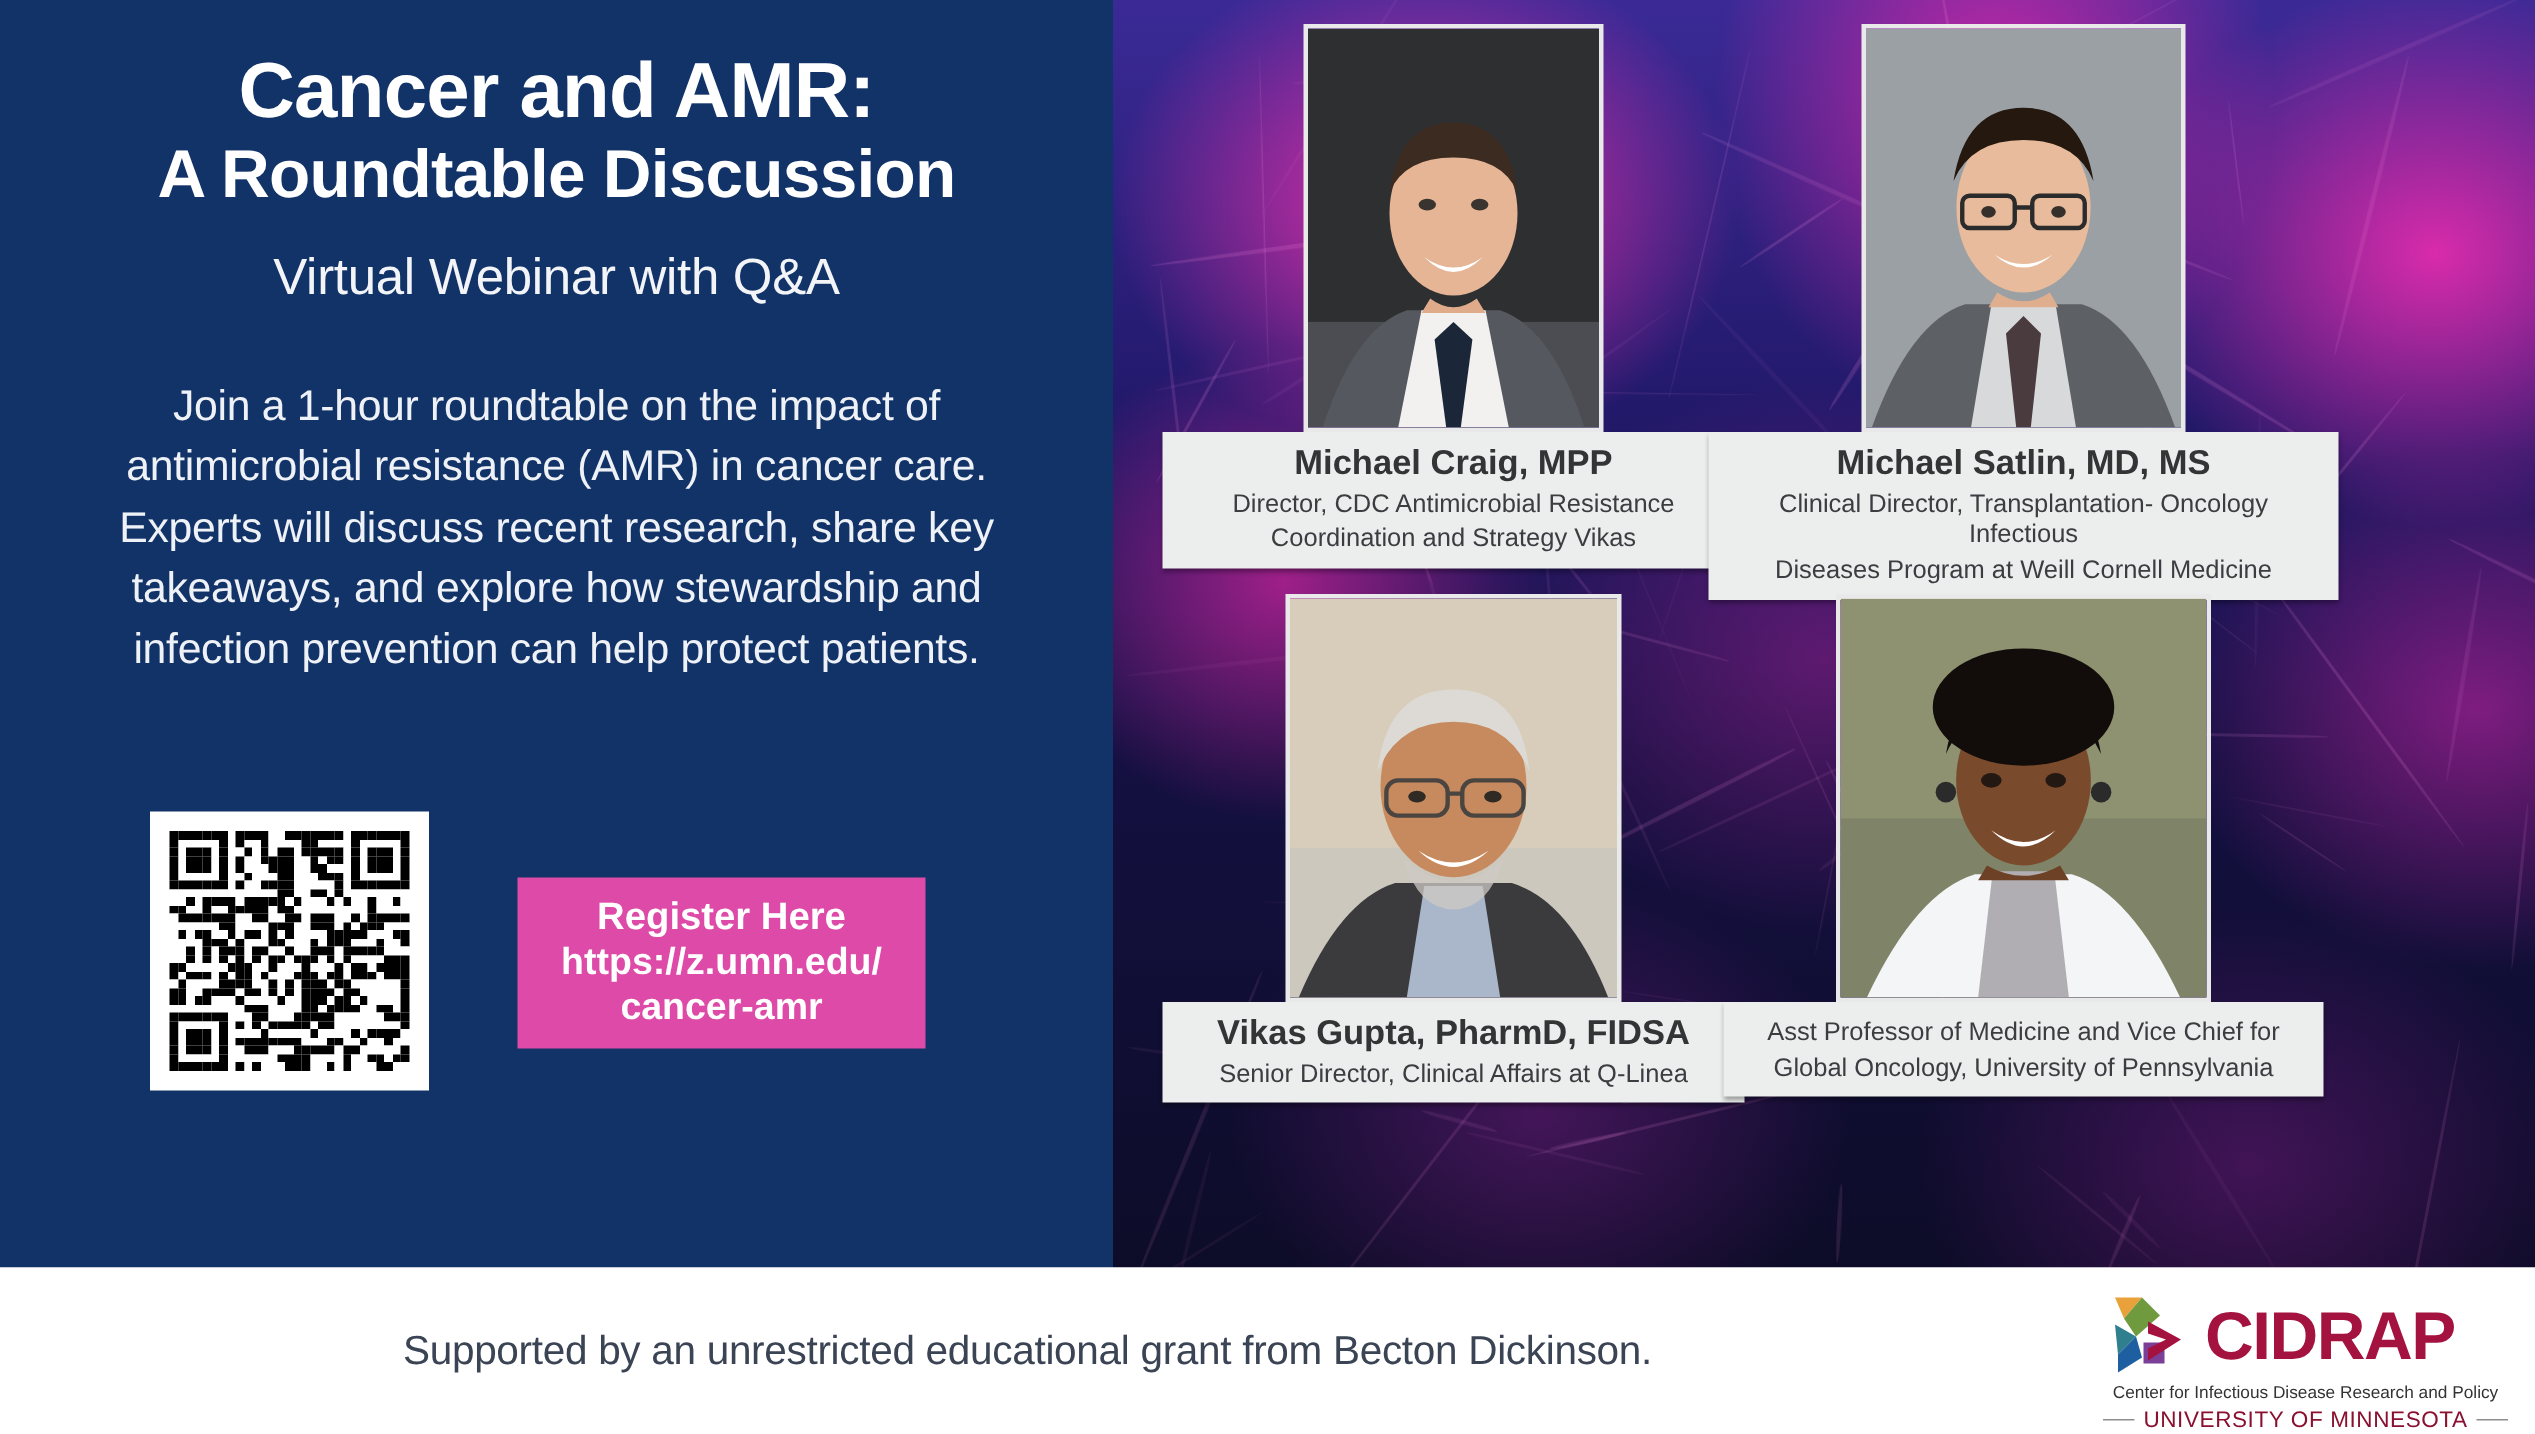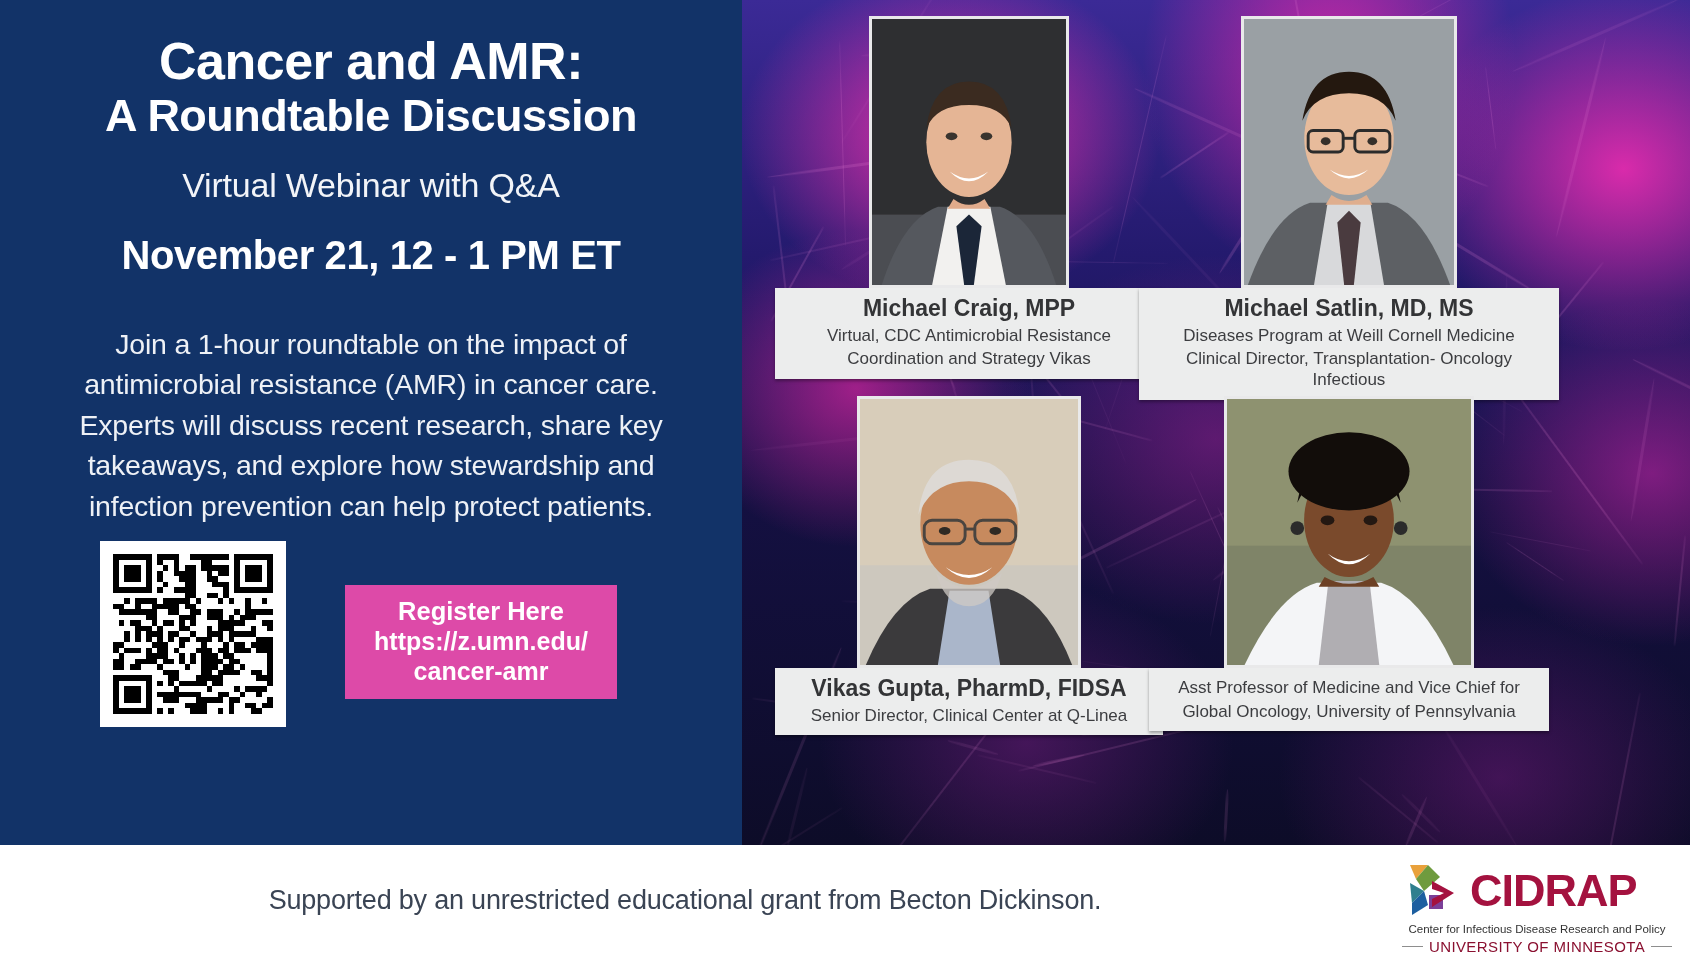--- a/index.html
+++ b/index.html
@@ -151,21 +151,20 @@
 <body>
 
 <div class="poster">
 
   <div class="main-area">
 
     <div class="left-panel">
       <div class="title-main">Cancer and AMR:</div>
       <div class="title-sub">A Roundtable Discussion</div>
       <div class="webinar-kind">Virtual Webinar with Q&amp;A</div>
-      <div class="date-line">November 21, 12 - 1 PM ET</div>
       <div class="desc">Join a 1-hour roundtable on the impact of antimicrobial resistance (AMR) in cancer care. Experts will discuss recent research, share key takeaways, and explore how stewardship and infection prevention can help protect patients.</div>
 
       <div class="cta-row">
         <div class="qr-box">
           <div class="qr-grid" id="qr-grid">
               <i></i>
               <i></i>
               <i></i>
               <i></i>
               <i></i>
@@ -1122,21 +1121,21 @@
               <path d="M56 112 q6 -48 44 -48 q38 0 44 48 q-10 -24 -44 -24 q-34 0 -44 24z" fill="#3b2b20"></path>
               <ellipse cx="82" cy="120" rx="6" ry="4" fill="#39342f"></ellipse>
               <ellipse cx="118" cy="120" rx="6" ry="4" fill="#39342f"></ellipse>
               <path d="M80 156 q20 14 40 0 q-20 20 -40 0z" fill="#ffffff"></path>
               <path d="M84 184 q16 12 32 0 l6 10 h-44z" fill="#e0ab8b"></path>
             </svg>
           </div>
         </div>
         <div class="plate">
           <div class="plate-name">Michael Craig, MPP</div>
-          <div class="plate-role">Virtual, CDC Antimicrobial Resistance</div>
+          <div class="plate-role">Director, CDC Antimicrobial Resistance</div>
           <div class="plate-role">Coordination and Strategy Vikas</div>
         </div>
       </div>
 
       <div class="card" id="card-satlin">
         <div class="photo">
           <div class="face">
             <svg viewBox="0 0 216 272" width="100%" height="100%" preserveAspectRatio="none">
               <rect width="216" height="272" fill="#9aa0a4"></rect>
               <path d="M4 272 q26 -72 64 -84 h80 q38 12 64 84 z" fill="#5d6064"></path>
@@ -1149,22 +1148,22 @@
               <line x1="102" y1="122" x2="114" y2="122" stroke="#2b2b2b" stroke-width="3"></line>
               <ellipse cx="84" cy="125" rx="5" ry="4" fill="#35302b"></ellipse>
               <ellipse cx="132" cy="125" rx="5" ry="4" fill="#35302b"></ellipse>
               <path d="M88 154 q20 13 40 0 q-20 18 -40 0z" fill="#ffffff"></path>
               <path d="M90 180 q18 12 36 0 l6 10 h-48z" fill="#dfae8e"></path>
             </svg>
           </div>
         </div>
         <div class="plate">
           <div class="plate-name">Michael Satlin, MD, MS</div>
+          <div class="plate-role">Clinical Director, Transplantation- Oncology Infectious</div>
           <div class="plate-role">Diseases Program at Weill Cornell Medicine</div>
-          <div class="plate-role">Clinical Director, Transplantation- Oncology Infectious</div>
         </div>
       </div>
 
       <div class="card" id="card-gupta">
         <div class="photo">
           <div class="face">
             <svg viewBox="0 0 224 272" width="100%" height="100%" preserveAspectRatio="none">
               <rect width="224" height="272" fill="#d8cdba"></rect>
               <rect y="170" width="224" height="102" fill="#cdc8be"></rect>
               <path d="M6 272 q28 -66 66 -78 h80 q40 12 66 78 z" fill="#3b3a3c"></path>
@@ -1176,21 +1175,21 @@
               <line x1="108" y1="133" x2="118" y2="133" stroke="#4a4540" stroke-width="3"></line>
               <ellipse cx="87" cy="135" rx="6" ry="4" fill="#2f2a24"></ellipse>
               <ellipse cx="139" cy="135" rx="6" ry="4" fill="#2f2a24"></ellipse>
               <path d="M88 172 q24 16 48 0 q-24 22 -48 0z" fill="#ffffff"></path>
               <path d="M78 178 q34 30 68 0 q-10 34 -34 34 q-24 0 -34 -34z" fill="#cfcac4" opacity="0.75"></path>
             </svg>
           </div>
         </div>
         <div class="plate">
           <div class="plate-name">Vikas Gupta, PharmD, FIDSA</div>
-          <div class="plate-role">Senior Director, Clinical Center at Q-Linea</div>
+          <div class="plate-role">Senior Director, Clinical Affairs at Q-Linea</div>
         </div>
       </div>
 
       <div class="card" id="card-martei">
         <div class="photo">
           <div class="face">
             <svg viewBox="0 0 250 272" width="100%" height="100%" preserveAspectRatio="none">
               <rect width="250" height="272" fill="#8e9270"></rect>
               <rect y="150" width="250" height="122" fill="#7f8468"></rect>
               <path d="M18 272 q34 -72 74 -84 h66 q40 12 74 84 z" fill="#f4f5f7"></path>

